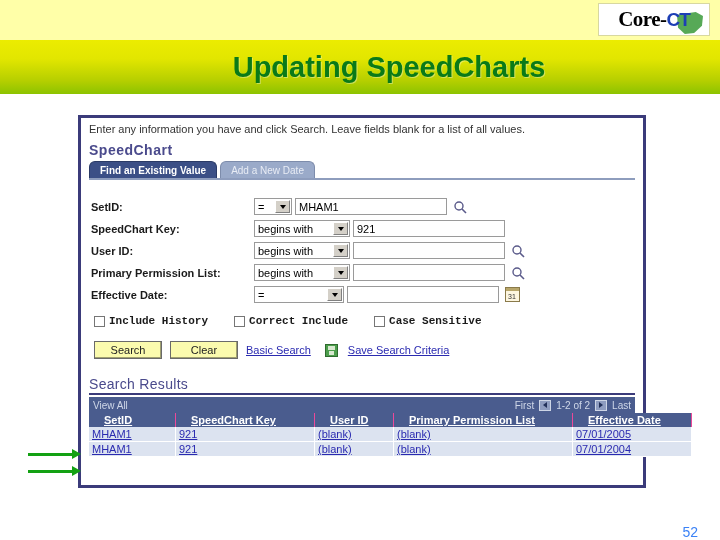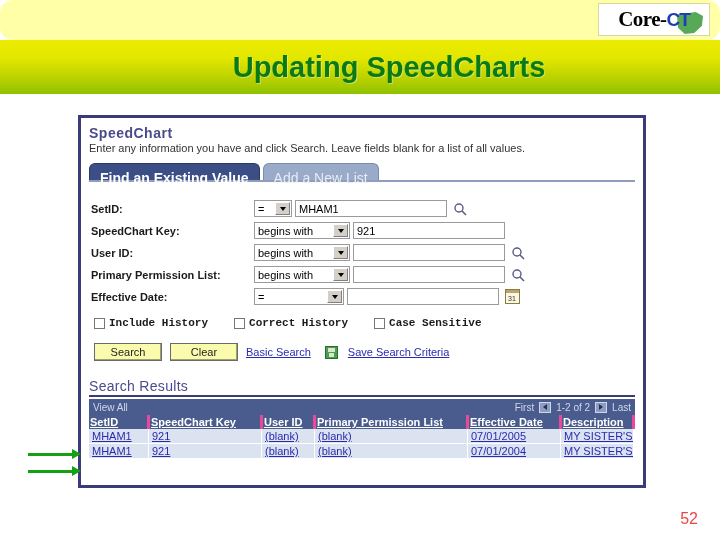--- a/index.html
+++ b/index.html
@@ -14,21 +14,20 @@
     overflow: hidden;
     position: relative;
   }
 
   
   #header-band {
     position: absolute;
     left: 0; top: 0;
     width: 720px; height: 40px;
     background: #ffffa8;
-    border-radius: 13px;
   }
   #logo {
     position: absolute;
     right: 10px; top: 3px;
     width: 112px; height: 33px;
     background: #ffffff;
     border: 1px solid #d8d8a0;
     box-sizing: border-box;
     display: flex;
     align-items: center;
@@ -110,22 +109,22 @@
     display: flex;
     align-items: flex-end;
     gap: 3px;
     height: 19px;
     border-bottom: 2px solid #8e9dbd;
     margin-bottom: 16px;
   }
   .tab {
     height: 17px;
     line-height: 17px;
-    padding: 6px 10px;
-    font-size: 14px;
+    padding: 0 10px;
+    font-size: 10px;
     font-weight: bold;
     border-radius: 6px 6px 0 0;
     box-sizing: border-box;
     white-space: nowrap;
   }
   .tab.active {
     background: #3b4f86;
     color: #ffffff;
     border: 1px solid #2a3a66;
     border-bottom: none;
@@ -345,22 +344,22 @@
     width: 100%;
     border-collapse: collapse;
     font-size: 11px;
     table-layout: fixed;
   }
   #results-table th {
     background: #4a5c8e;
     color: #ffffff;
     font-weight: bold;
     text-align: left;
-    padding: 1px 1px;
-    border-right: 3px solid #ec4899;
+    padding: 1px 15px;
+    border-right: 1px solid #ec4899;
     white-space: nowrap;
     overflow: hidden;
   }
   #results-table th span { text-decoration: underline; }
   #results-table td {
     background: #dce3f0;
     padding: 1px 3px;
     border-right: 1px solid #ffffff;
     border-bottom: 1px solid #ffffff;
     color: #2a2ab0;
@@ -391,48 +390,48 @@
     width: 0; height: 0;
     border-top: 5px solid transparent;
     border-bottom: 5px solid transparent;
     border-left: 9px solid #13a113;
   }
   #arrow-1 { left: 28px; top: 449px; }
   #arrow-2 { left: 28px; top: 466px; }
 
   #page-number {
     position: absolute;
-    right: 22px; bottom: 12px;
-    font-size: 16px;
-    color: #ef4444;
+    right: 22px; bottom: 0;
+    font-size: 14px;
+    color: #3b82f6;
   }
 </style>
 </head>
 <body>
 
 <div id="header-band">
   <div id="logo">
     <div id="logo-text"><span>Core-</span><span id="logo-ct">CT</span></div>
     <div id="logo-state"></div>
   </div>
 </div>
 
 <div id="title-band">
   <div id="page-title">Updating SpeedCharts</div>
 </div>
 
 <div id="ps-panel">
   <div class="panel-inner">
 
+    <div id="ps-instructions">Enter any information you have and click Search. Leave fields blank for a list of all values.</div>
     <div id="ps-heading">SpeedChart</div>
-    <div id="ps-instructions">Enter any information you have and click Search. Leave fields blank for a list of all values.</div>
 
     <div id="tabs">
       <div class="tab active">Find an Existing Value</div>
-      <div class="tab inactive">Add a New List</div>
+      <div class="tab inactive">Add a New Date</div>
     </div>
 
     <div id="search-form">
 
       <div class="form-row">
         <div class="field-label">SetID:</div>
         <div class="op-select op-w1">
           <span>=</span>
           <span class="arrow-btn">
               <i></i>
@@ -523,21 +522,21 @@
         </div>
       </div>
 
       <div id="checkbox-row">
         <div class="cb-wrap">
           <span class="cb"></span>
           <span class="cb-label">Include History</span>
         </div>
         <div class="cb-wrap">
           <span class="cb"></span>
-          <span class="cb-label">Correct History</span>
+          <span class="cb-label">Correct Include</span>
         </div>
         <div class="cb-wrap">
           <span class="cb"></span>
           <span class="cb-label">Case Sensitive</span>
         </div>
       </div>
 
       <div id="button-row">
         <div class="ps-button">Search</div>
         <div class="ps-button">Clear</div>

